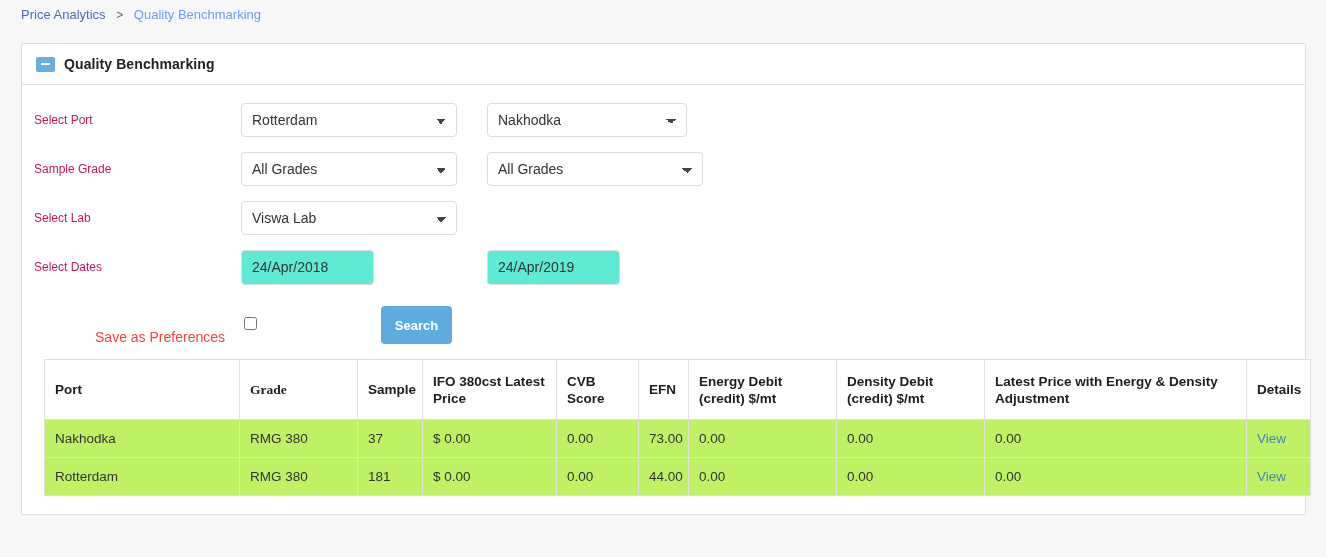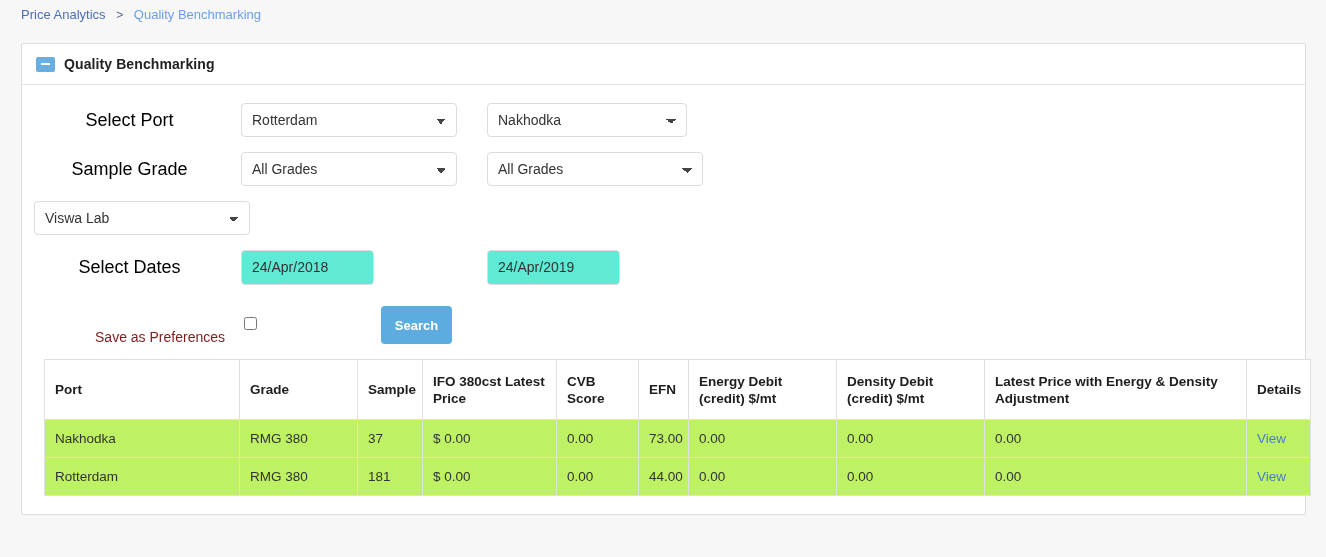--- a/index.html
+++ b/index.html
@@ -67,24 +67,24 @@
 
   
   .form-row {
     display: flex;
     align-items: center;
     margin-bottom: 11px;
     height: 38px;
   }
   .form-label {
     width: 207px;
-    text-align: center;
+    text-align: left;
     padding-right: 16px;
-    font-size: 18px;
-    color: #000000;
+    font-size: 12px;
+    color: #be185d;
     flex: none;
   }
   .col-a { width: 216px; flex: none; }
   .col-gap { width: 30px; flex: none; }
 
   select.ctl {
     -webkit-appearance: none;
     appearance: none;
     width: 100%;
     height: 34px;
@@ -129,21 +129,21 @@
     align-items: center;
     margin-top: 19px;
     margin-bottom: 14px;
     height: 40px;
   }
   .pref-label {
     width: 207px;
     text-align: right;
     padding-right: 16px;
     font-size: 14px;
-    color: #7f1d1d;
+    color: #ef4444;
     flex: none;
     margin-top: 24px;
   }
   .pref-check-wrap { width: 104px; flex: none; padding-left: 3px; }
   input.pref-check {
     width: 13px; height: 13px;
     margin: 0;
     cursor: pointer;
   }
   .search-btn {
@@ -181,21 +181,21 @@
     height: 60px;
     line-height: 17px;
     background: #ffffff;
   }
   table.grid td {
     height: 38px;
     color: #333;
     font-weight: normal;
   }
   .c-port    { width: 195px; }
-  .c-grade   { width: 118px; }
+  .c-grade   { width: 118px; font-family: Liberation Serif, serif; }
   .c-sample  { width: 65px;  }
   .c-price   { width: 134px; }
   .c-cvb     { width: 82px;  }
   .c-efn     { width: 50px;  }
   .c-energy  { width: 148px; }
   .c-density { width: 148px; }
   .c-latest  { width: 262px; }
   .c-details { width: 64px;  }
   .view-link {
     color: #4a7ec4;
@@ -248,20 +248,21 @@
       </div>
       <div class="col-gap"></div>
       <div class="w-sel-b2">
         <select class="ctl">
           <option>All Grades</option>
         </select>
       </div>
     </div>
 
     <div class="form-row">
+      <div class="form-label">Select Lab</div>
       <div class="col-a">
         <select class="ctl">
           <option>Viswa Lab</option>
         </select>
       </div>
       <div class="col-gap"></div>
       <div class="w-sel-b"></div>
     </div>
 
     <div class="form-row">

